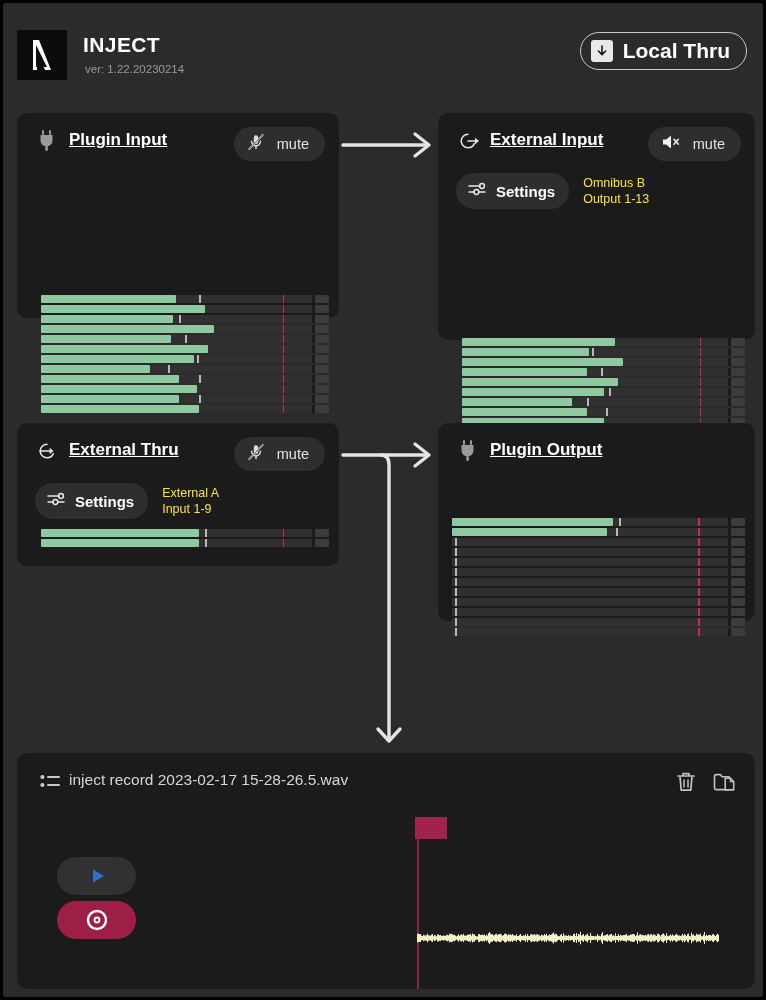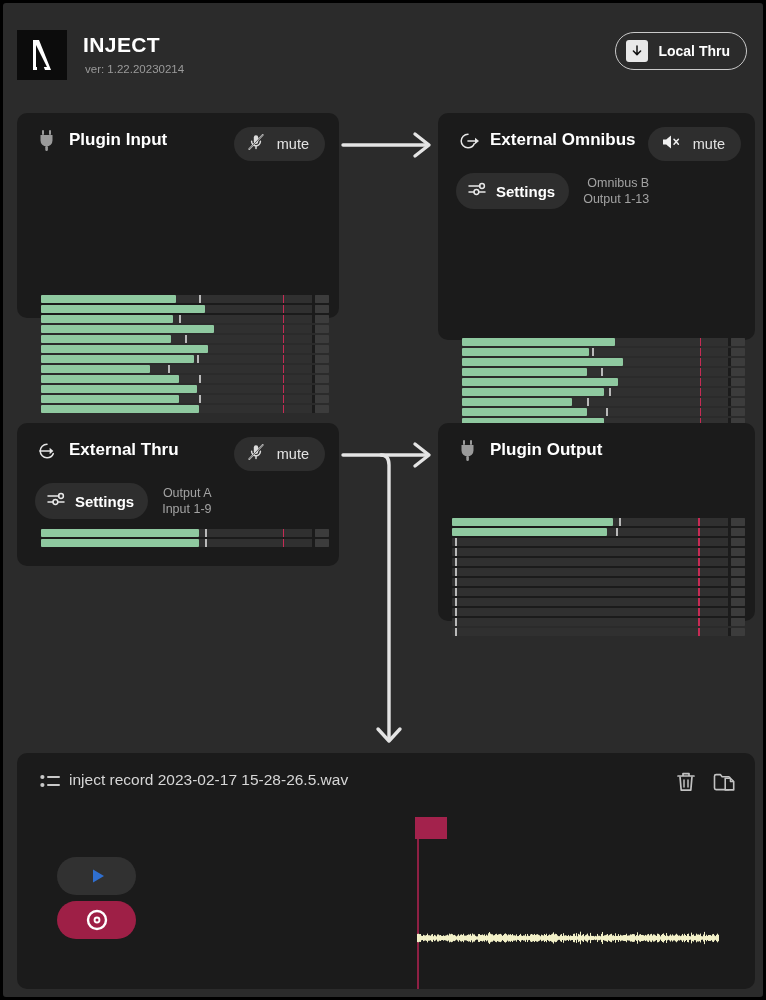--- a/index.html
+++ b/index.html
@@ -44,21 +44,21 @@
     border: 1.8px solid #c9c9c9;
     border-radius: 19px;
     display: flex; align-items: center; gap: 10px;
     background: transparent;
   }
   .thru-icon {
     width: 22px; height: 22px; background: #e8e8e8;
     border-radius: 3px;
     display: flex; align-items: center; justify-content: center;
   }
-  .local-thru-label { color: #fff; font-size: 14px; font-weight: bold; }
+  .local-thru-label { color: #fff; font-size: 21px; font-weight: bold; }
 
   
   .panel {
     position: absolute;
     background: #1b1b1b;
     border-radius: 10px;
   }
   #panel-plugin-input   { left: 14px;  top: 110px; width: 322px; height: 205px; }
   #panel-external-output{ left: 435px; top: 110px; width: 317px; height: 227px; }
   #panel-external-input { left: 14px;  top: 420px; width: 322px; height: 143px; }
@@ -68,21 +68,21 @@
   .panel-head {
     position: absolute; left: 0; top: 0; right: 0; height: 58px;
   }
   .panel-icon {
     position: absolute; left: 18px; top: 16px;
     width: 24px; height: 24px;
     display: flex; align-items: center; justify-content: center;
   }
   .panel-title {
     position: absolute; left: 52px; top: 17px;
-    color: #fff; font-size: 17px; font-weight: bold;
+    color: #fff; font-size: 17px; font-weight: bold; text-decoration: underline;
   }
   .mute-btn {
     position: absolute; right: 14px; top: 14px;
     height: 34px; padding: 0 16px 0 12px;
     background: #2e2e2e;
     border-radius: 17px;
     display: flex; align-items: center; gap: 11px;
   }
   .mute-label { color: #e3e3e3; font-size: 14.5px; }
 
@@ -90,23 +90,22 @@
     position: absolute; left: 18px; top: 60px;
     display: flex; align-items: flex-start; gap: 14px;
   }
   .settings-btn {
     height: 36px; padding: 0 14px 0 11px;
     background: #2e2e2e; border-radius: 18px;
     display: flex; align-items: center; gap: 9px;
   }
   .settings-label { color: #fff; font-size: 15px; font-weight: bold; }
   .settings-sub {
-    color: #a3a3a3; font-size: 12.5px; line-height: 16px;
+    color: #fde047; font-size: 12.5px; line-height: 16px;
     padding-top: 2px;
-    text-align: right;
   }
 
   
   .meters { position: absolute; }
   .meter-row {
     position: relative;
     height: 8px;
     margin-bottom: 2px;
     background: #303030;
     border-radius: 1px;
@@ -307,21 +306,21 @@
 
   <div class="panel" id="panel-external-output">
     <div class="panel-head">
       <span class="panel-icon">
         <svg width="22" height="20" viewBox="0 0 22 20">
           <path d="M11 3.2 a6.8 6.8 0 1 0 0 13.6 a6.8 6.8 0 0 0 6.3 -4.2" stroke="#e6e6e6" stroke-width="1.5" fill="none" stroke-linecap="round"></path>
           <path d="M11 10 h8" stroke="#e6e6e6" stroke-width="1.6" stroke-linecap="round"></path>
           <polygon points="18,6.8 22,10 18,13.2" fill="#e6e6e6"></polygon>
         </svg>
       </span>
-      <span class="panel-title">External Omnibus</span>
+      <span class="panel-title">External Input</span>
       <div class="mute-btn">
         <span>
           <svg width="22" height="18" viewBox="0 0 22 18">
             <path d="M3 6.5 h3.2 L11 2.6 v12.8 L6.2 11.5 H3 Z" fill="#f0f0f0"></path>
             <path d="M14 6.2 L18.4 11.2 M18.4 6.2 L14 11.2" stroke="#f0f0f0" stroke-width="1.5" stroke-linecap="round"></path>
           </svg>
         </span>
         <span class="mute-label">mute</span>
       </div>
     </div>
@@ -453,21 +452,21 @@
           <svg width="20" height="18" viewBox="0 0 20 18">
             <path d="M2 6 h11 M2 12 h5" stroke="#e8e8e8" stroke-width="1.5" stroke-linecap="round"></path>
             <circle cx="15" cy="6" r="2.4" stroke="#e8e8e8" stroke-width="1.5" fill="none"></circle>
             <circle cx="9.4" cy="12" r="2.4" stroke="#e8e8e8" stroke-width="1.5" fill="none"></circle>
             <path d="M12 12 h6" stroke="#e8e8e8" stroke-width="1.5" stroke-linecap="round"></path>
           </svg>
         </span>
         <span class="settings-label">Settings</span>
       </div>
       <div class="settings-sub">
-        <div>Output A</div>
+        <div>External A</div>
         <div>Input 1-9</div>
       </div>
     </div>
     <div class="meters" style="left:24px; top:106px; width:288px;">
         <div class="meter-row">
           <div class="meter-fill" style="width: 55%;"></div>
           <div class="meter-peak" style="left: 57%;"></div>
           <div class="meter-red" style="left: 84%;"></div>
           <div class="meter-gap" style="right: 14px;"></div>
           <div class="meter-tail"></div>

